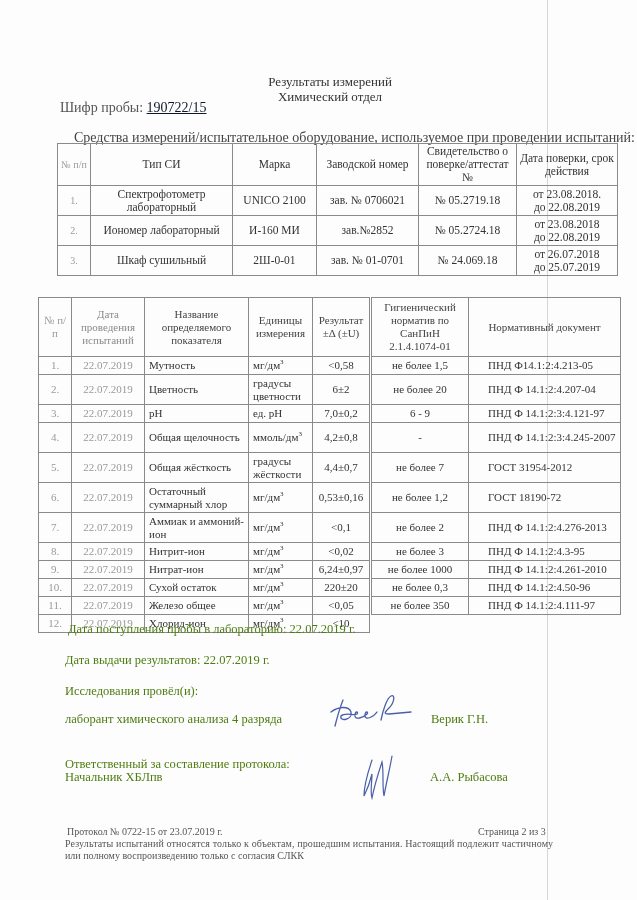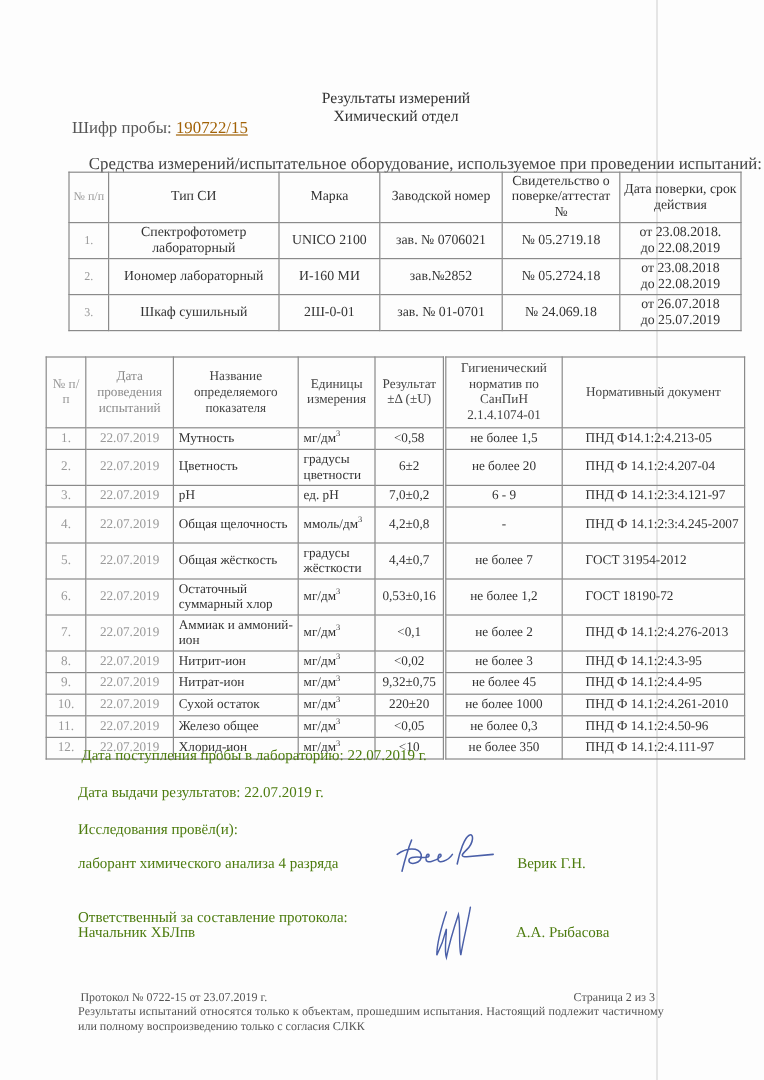--- a/index.html
+++ b/index.html
@@ -6,21 +6,21 @@
   body {
     width: 637px; height: 900px; position: relative; overflow: hidden;
     background: #fdfdfd;
     font-family: "Liberation Serif", "DejaVu Serif", serif;
     color: #2a2a2a;
   }
   .fold { position: absolute; left: 547px; top: 0; width: 1px; height: 900px; background: #d6d6d6; }
   .abs { position: absolute; white-space: nowrap; }
   .title { left: 0; width: 660px; text-align: center; font-size: 13px; color: #333; }
   .cipher { left: 60px; top: 100px; font-size: 14px; color: #555; }
-  .cipher .val { text-decoration: underline; color: #a16207; }
+  .cipher .val { text-decoration: underline; color: #0f172a; }
   .equip-caption { left: 74px; top: 130px; font-size: 14px; color: #444; }
 
   table { border-collapse: collapse; position: absolute; table-layout: fixed; }
   td, th {
     border: 1px solid #8a8a8a; font-weight: normal; text-align: center;
     vertical-align: middle; padding: 0 2px; line-height: 13px; color: #333;
   }
   .t1 { left: 57px; top: 143px; width: 560px; font-size: 11.5px; }
   .t1 th { height: 41px; }
   .t1 td { height: 29px; }
@@ -181,21 +181,21 @@
         <td class="date">22.07.2019</td>
         <td class="name">Нитрит-ион</td>
         <td class="unit"><span>мг/дм</span><sup>3</sup></td>
         <td>&lt;0,02</td>
       </tr>
       <tr class="r1">
         <td class="num">9.</td>
         <td class="date">22.07.2019</td>
         <td class="name">Нитрат-ион</td>
         <td class="unit"><span>мг/дм</span><sup>3</sup></td>
-        <td>9,32±0,75</td>
+        <td>6,24±0,97</td>
       </tr>
       <tr class="r1">
         <td class="num">10.</td>
         <td class="date">22.07.2019</td>
         <td class="name">Сухой остаток</td>
         <td class="unit"><span>мг/дм</span><sup>3</sup></td>
         <td>220±20</td>
       </tr>
       <tr class="r1">
         <td class="num">11.</td>
@@ -252,24 +252,20 @@
       </tr>
       <tr class="r2">
         <td>не более 2</td>
         <td class="doc">ПНД Ф 14.1:2:4.276-2013</td>
       </tr>
       <tr class="r1">
         <td>не более 3</td>
         <td class="doc">ПНД Ф 14.1:2:4.3-95</td>
       </tr>
       <tr class="r1">
-        <td>не более 45</td>
-        <td class="doc">ПНД Ф 14.1:2:4.4-95</td>
-      </tr>
-      <tr class="r1">
         <td>не более 1000</td>
         <td class="doc">ПНД Ф 14.1:2:4.261-2010</td>
       </tr>
       <tr class="r1">
         <td>не более 0,3</td>
         <td class="doc">ПНД Ф 14.1:2:4.50-96</td>
       </tr>
       <tr class="r1">
         <td>не более 350</td>
         <td class="doc">ПНД Ф 14.1:2:4.111-97</td>

